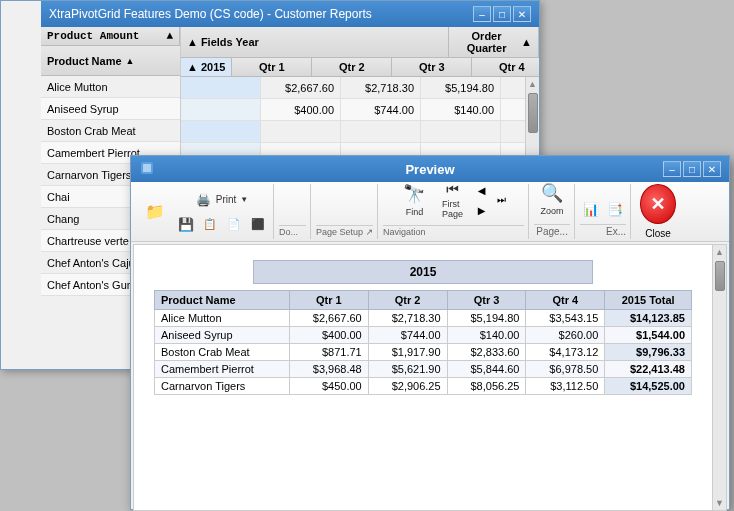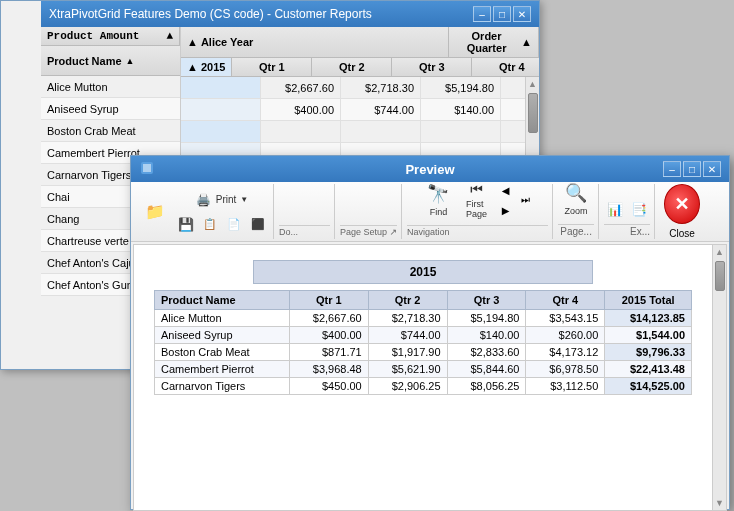--- a/index.html
+++ b/index.html
@@ -374,21 +374,21 @@
       <div class="data-row">
           <span>Chef Anton's Gumbo Mix</span>
         </div>
     </div>
 
     <div class="pivot-cols" style="position:relative; display:flex; flex-direction:column;">
 
       <div class="col-year-row">
         <div class="col-year-cell" style="flex:1;">
           <span>▲</span>
-          <span>Alice Year</span>
+          <span>Fields Year</span>
         </div>
         <div class="col-year-cell" style="width:90px;">
           <span>Order Quarter</span>
           <span>▲</span>
         </div>
       </div>
       <div class="col-qtr-row">
         <div class="col-year-cell" style="width:80px; background: #d8e8f8;">
           <span>▲</span>
           <span>2015</span>
@@ -538,21 +538,21 @@
           </div>
           <div class="toolbar-btn-small">
             <div style="font-size:11px;">📄</div>
           </div>
           <div class="toolbar-btn-small">
             <div style="font-size:11px;">⬛</div>
           </div>
         </div>
       </div>
     </div>
-    <div style="display:flex; flex-direction:column; width:60px; border-right:1px solid #ccc; padding:2px 4px; justify-content:flex-end;">
+    <div style="display:flex; flex-direction:column; width:36px; border-right:1px solid #ccc; padding:2px 4px; justify-content:flex-end;">
       <div style="font-size:9px; color:#666; border-top:1px solid #ccc; padding-top:1px;">Do...</div>
     </div>
 
     <div class="toolbar-group" style="flex-direction:column; justify-content:flex-end; padding-bottom:2px;">
       <div style="font-size:9px; color:#666; border-top:1px solid #ccc; padding-top:1px; width:100%;">Page Setup ↗</div>
     </div>
 
     <div class="toolbar-group" style="flex-direction:column; align-items:center; justify-content:flex-end; padding-bottom:2px; min-width:150px;">
       <div style="display:flex; gap:2px; margin-bottom:2px;">
         <div class="toolbar-btn" style="height:42px;">

